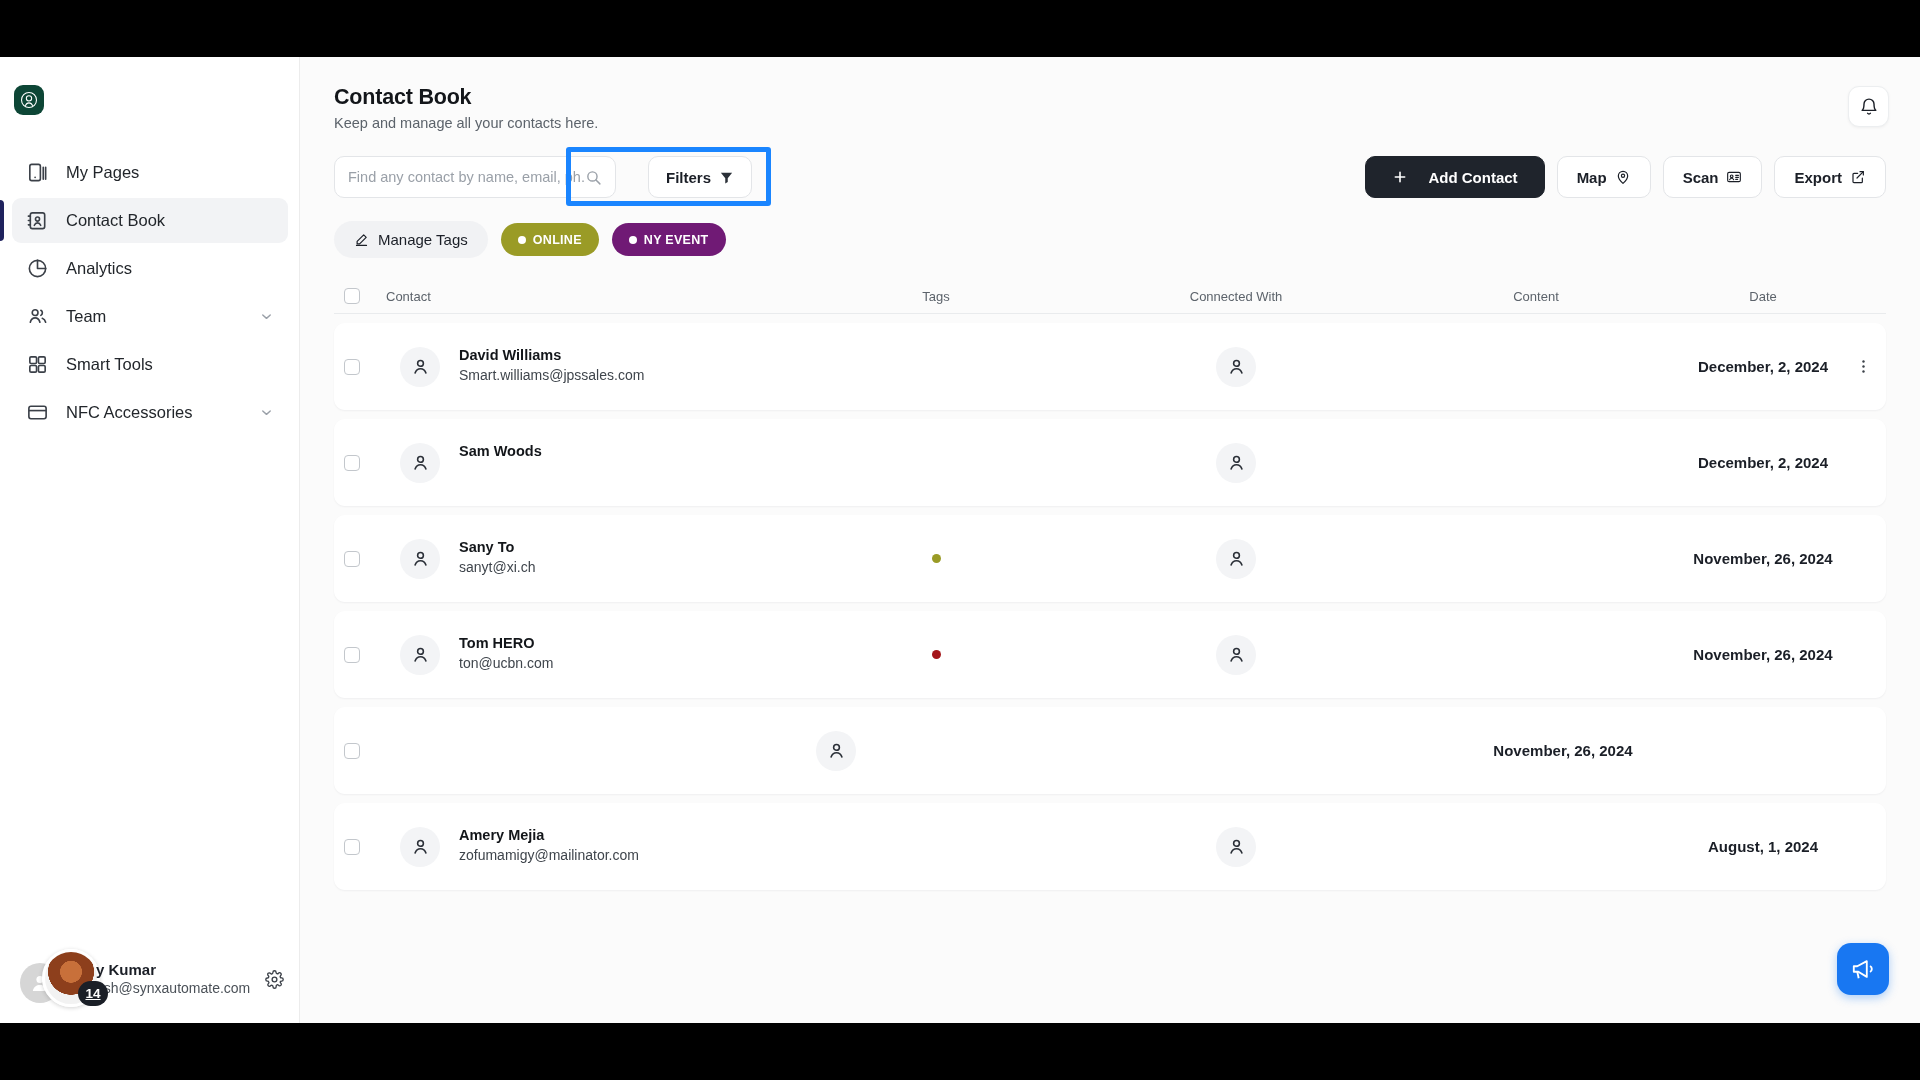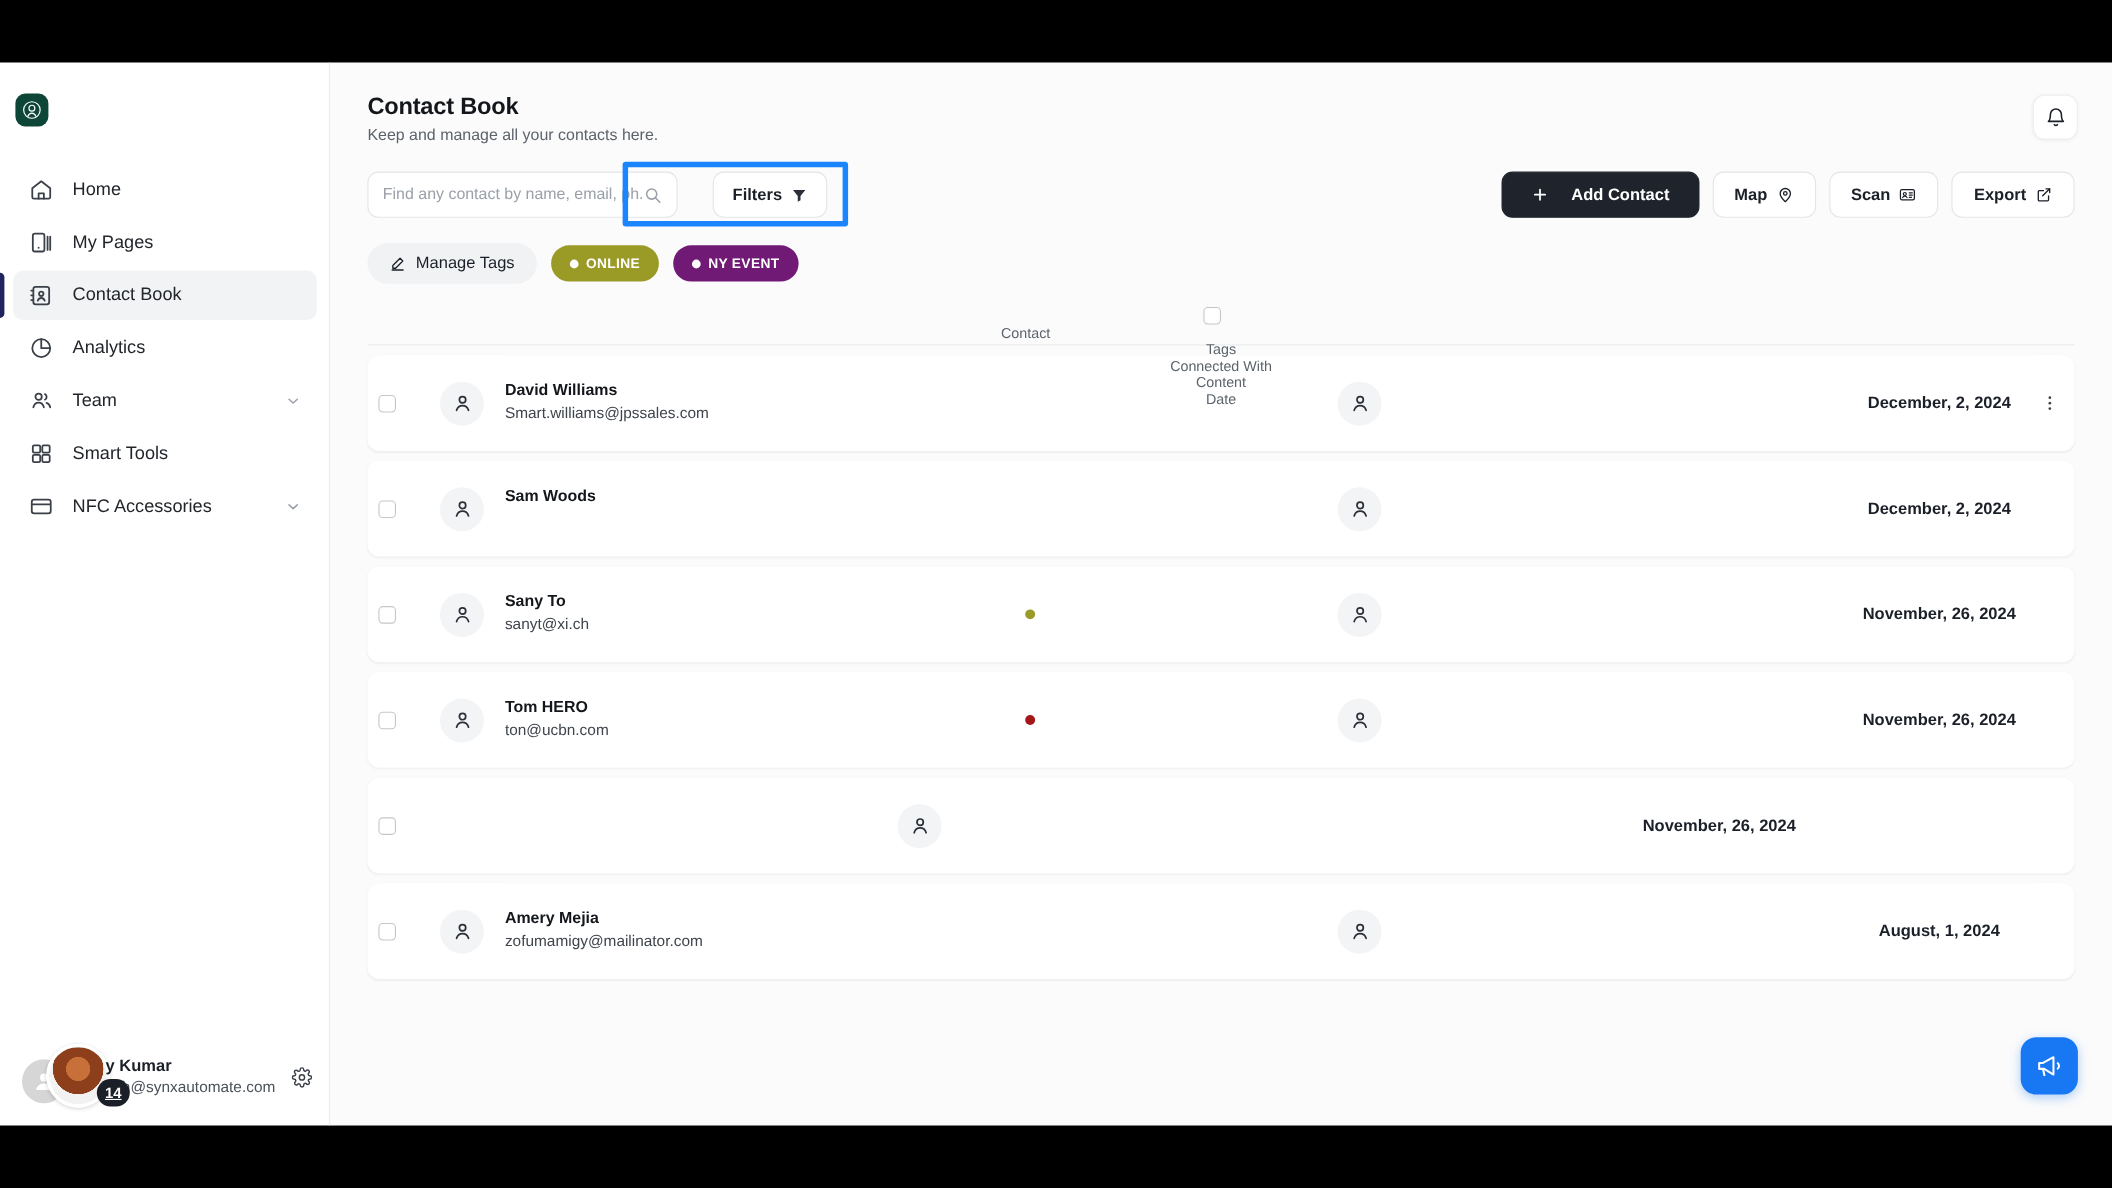--- a/index.html
+++ b/index.html
@@ -68,21 +68,21 @@
   .pf-avatar-grey svg { width: 24px; height: 24px; }
   .pf-avatar-photo {
     position: absolute; left: 26px; top: 0px;
     width: 58px; height: 58px; border-radius: 50%;
     background: radial-gradient(circle at 50% 38%, #c8703a 0 26%, #8d3f1c 27% 55%, #f2f2f2 56% 100%);
     border: 3px solid #ffffff;
     box-shadow: 0 1px 4px rgba(0,0,0,.18);
     overflow: hidden;
   }
   .pf-badge {
-    position: absolute; left: 72px; top: 32px;
+    position: absolute; left: 62px; top: 32px;
     min-width: 30px; height: 25px; border-radius: 13px;
     background: #1b1f27; color: #fff;
     font-size: 13.5px; font-weight: bold;
     display: flex; align-items: center; justify-content: center;
     padding: 0 6px; z-index: 3; text-decoration: underline;
   }
   .pf-text { margin-left: 8px; min-width: 0; position: relative; z-index: 1; }
   .pf-name { font-size: 15px; font-weight: bold; color: #1b1f27; line-height: 19px; }
   .pf-mail { font-size: 14px; color: #4b5158; line-height: 19px; }
   .pf-gear { margin-left: auto; color: #3b4048; cursor: pointer; }
@@ -168,21 +168,21 @@
     font-size: 12.5px; font-weight: bold; letter-spacing: .3px;
     cursor: pointer;
   }
   .tag-dot { width: 8px; height: 8px; border-radius: 50%; background: #fff; }
 
   
   .table { margin: 21px 34px 0 34px; }
   .thead {
     display: flex; align-items: center; height: 35px;
     border-bottom: 1px solid #e9ebed;
-    font-size: 13px; color: #5c636b; flex-direction: column;
+    font-size: 13px; color: #5c636b;
   }
   .col-check { width: 52px; display: flex; align-items: center; justify-content: flex-start; padding-left: 10px; }
   .col-contact { width: 400px; }
   .col-tags { width: 300px; text-align: center; }
   .col-conn { width: 300px; text-align: center; }
   .col-content { width: 300px; text-align: center; }
   .col-date { flex: 1; text-align: center; }
   .col-menu { width: 46px; }
 
   .cbx {
@@ -230,29 +230,20 @@
   <div class="sidebar">
     <div class="brand">
       <svg viewBox="0 0 24 24" fill="none" stroke="#ffffff" stroke-width="1.3">
         <circle cx="12" cy="12" r="9"></circle>
           <circle cx="12" cy="10" r="3.2"></circle>
         <path d="M7.5 19c1-2.4 2.6-3.6 4.5-3.6s3.5 1.2 4.5 3.6"></path>
       </svg>
     </div>
 
     <div class="nav">
-      <div class="nav-item">
-        <span class="nav-ico">
-          <svg viewBox="0 0 24 24" fill="none" stroke="currentColor" stroke-width="1.7" stroke-linecap="round" stroke-linejoin="round">
-              <path d="M3.5 10.5 12 4l8.5 6.5V19a1.5 1.5 0 0 1-1.5 1.5H5A1.5 1.5 0 0 1 3.5 19z"></path>
-              <path d="M9.5 20.5v-5h5v5"></path>
-            </svg>
-        </span>
-        <span>Home</span>
-      </div>
 
       <div class="nav-item">
         <span class="nav-ico">
           <svg viewBox="0 0 24 24" fill="none" stroke="currentColor" stroke-width="1.7" stroke-linejoin="round">
               <rect x="4" y="3.5" width="11" height="17" rx="2"></rect>
               <path d="M18 6.5v12.5M20.5 6.5v12.5" stroke-linecap="round"></path>
               <circle cx="9.5" cy="17" r=".9" fill="currentColor" stroke="none"></circle>
             </svg>
         </span>
         <span>My Pages</span>

